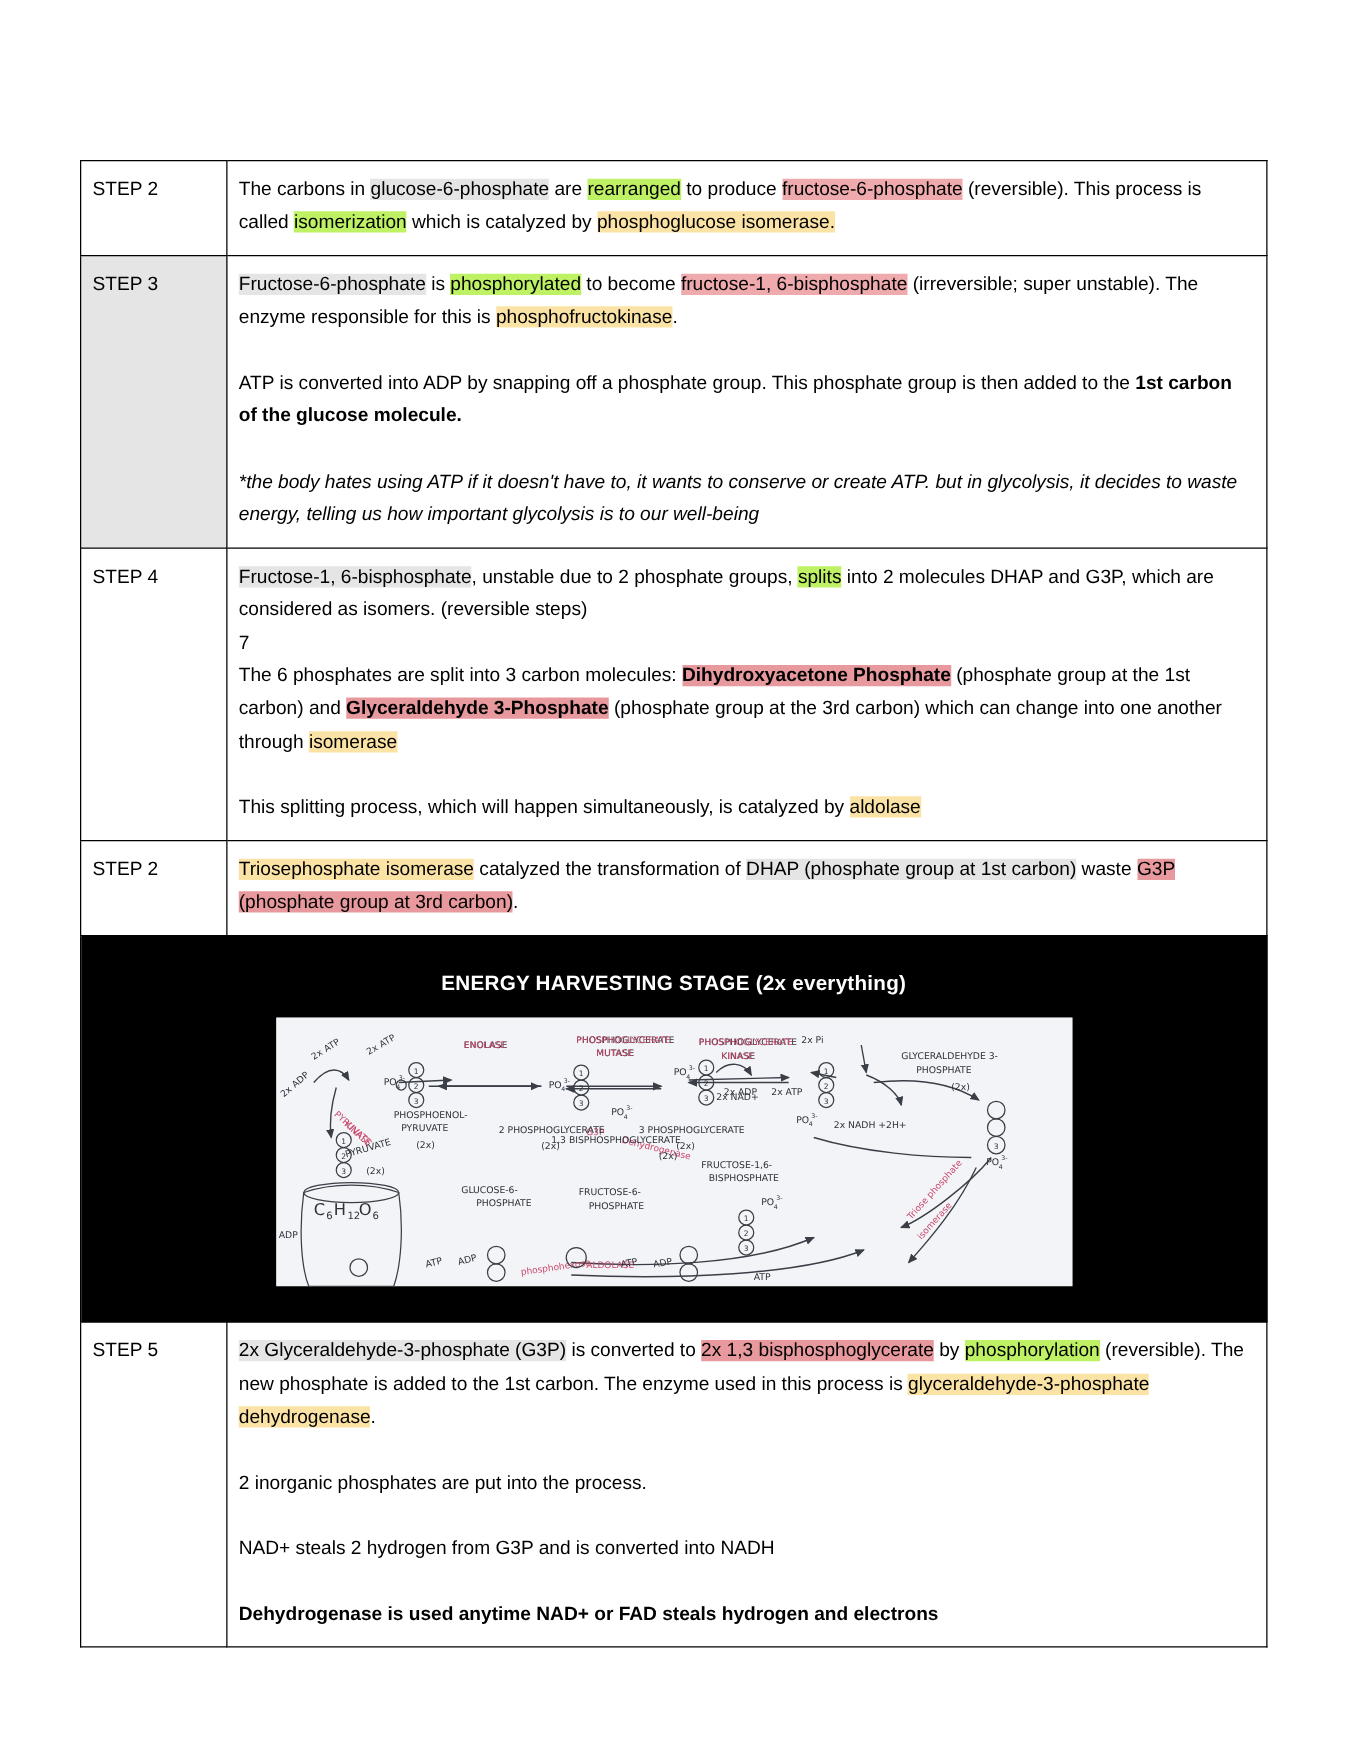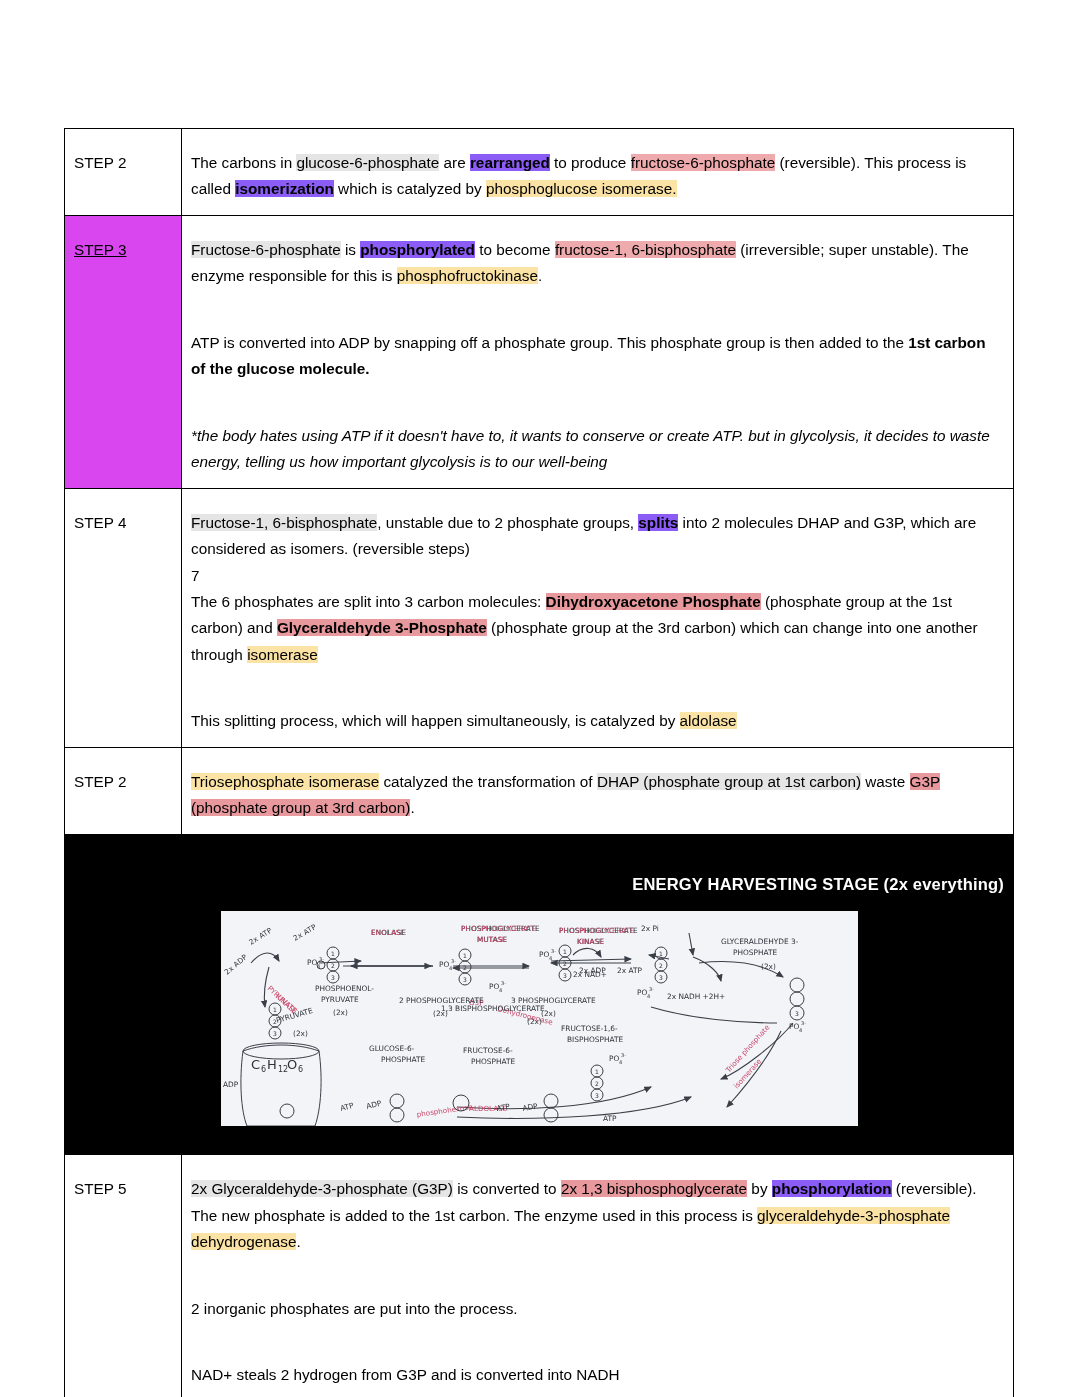--- a/index.html
+++ b/index.html
@@ -28,63 +28,63 @@
     top: 128px;
     width: 950px;
     border-collapse: collapse;
     table-layout: fixed;
     background: #ffffff;
   }
 
   table.notes td {
     border: 1.5px solid #000000;
     vertical-align: top;
-    padding: 21px 9px 12px 9px;
+    padding: 10px 9px 12px 9px;
     font-size: 15.3px;
     line-height: 1.73;
   }
 
   td.step-label {
     width: 98px;
     padding-left: 11px;
     white-space: nowrap;
   }
-  td.step-label.orange { background: #d946ef; text-decoration: underline; }
+  td.step-label.orange { background: #e5e5e5; }
 
   td.body-cell { width: auto; }
 
   p.para {
     margin: 0;
   }
   p.para + p.para {
-    margin-top: 40px;
+    margin-top: 26px;
   }
   p.para.tight + p.para.tight {
     margin-top: 0;
   }
 
   
   .hl-blue    { background: #e5e5e5; }
-  .hl-magenta { background: #8b5cf6; font-weight: bold; }
+  .hl-magenta { background: #bef264; }
   .hl-rose    { background: #eeaaad; }
   .hl-rose-d  { background: #e8999e; }
   .hl-gold    { background: #fbe3a6; text-align: center; }
 
   .b { font-weight: bold; }
   .i { font-style: italic; }
 
   
   td.banner-cell {
     background: #000000;
     border: 1.5px solid #000000;
     padding: 0;
   }
   .banner-inner {
     padding: 14px 0 16px 0;
-    text-align: right;
+    text-align: center;
   }
   .banner-title {
     color: #ffffff;
     font-weight: bold;
     font-size: 16.5px;
     letter-spacing: 0.2px;
     display: block;
     margin-bottom: 13px;
   }
 

